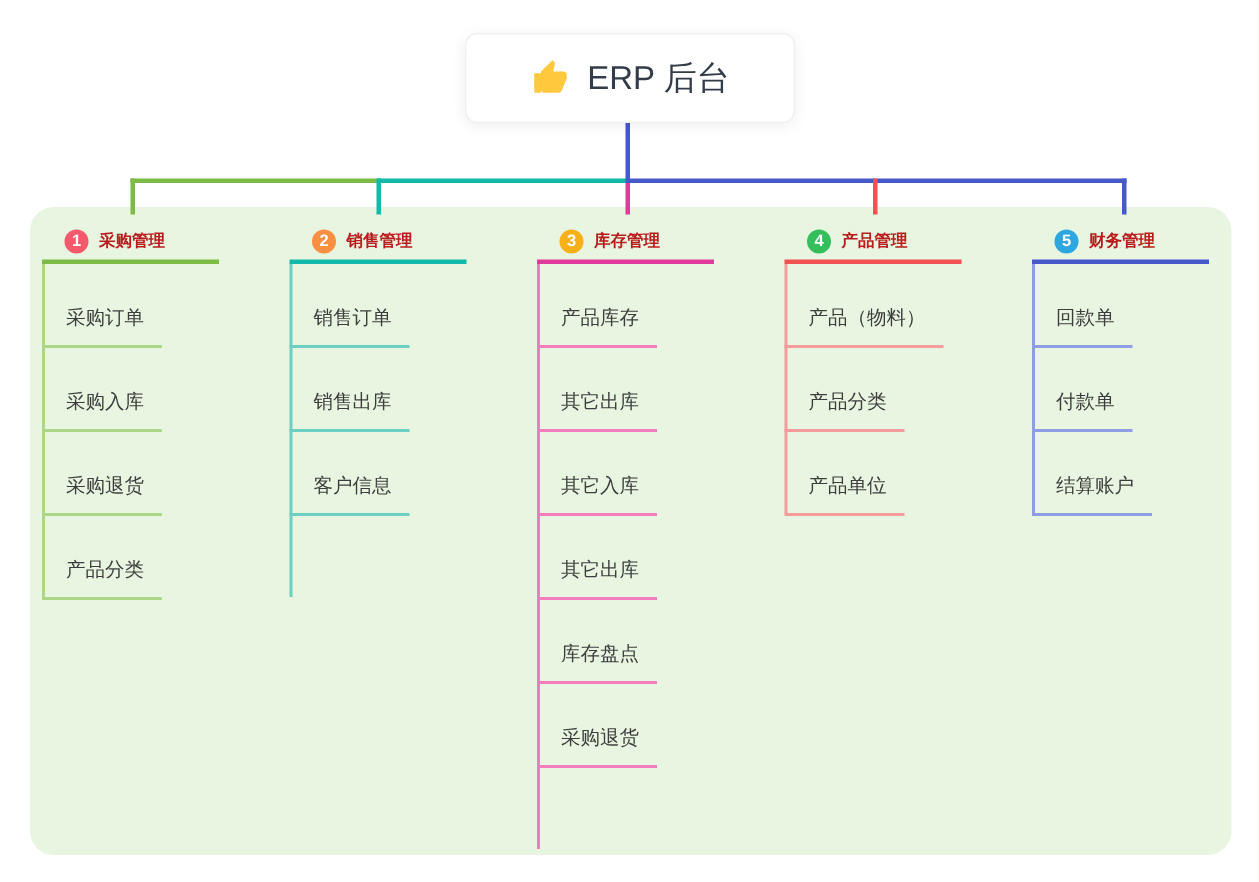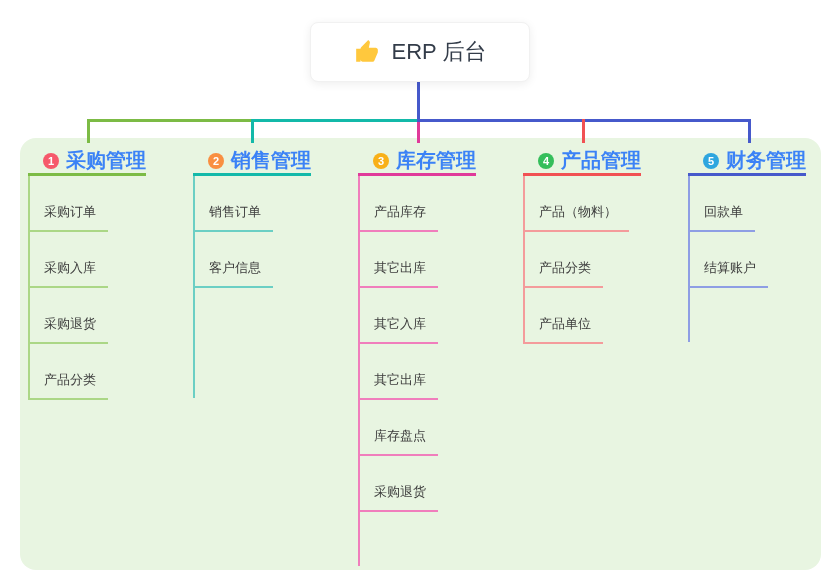--- a/index.html
+++ b/index.html
@@ -42,21 +42,21 @@
   .branch{position:absolute;top:148px;width:118px;}
   .branch-header{
     display:flex;align-items:center;height:25px;padding-left:15px;
     border-bottom:3px solid var(--line);cursor:pointer;
   }
   .badge{
     flex:0 0 auto;width:16px;height:16px;border-radius:50%;
     background:var(--badge);color:#ffffff;font-size:11px;line-height:16px;
     text-align:center;margin-right:7px;font-weight:bold;
   }
-  .branch-label{font-size:20px;font-weight:600;color:#3b82f6;white-space:nowrap;}
+  .branch-label{font-size:11px;font-weight:600;color:#b91c1c;white-space:nowrap;}
   .children{position:relative;}
   .trunk{position:absolute;left:0;top:0;width:2px;background:var(--child);}
   .child{height:56px;display:flex;align-items:flex-end;cursor:pointer;}
   .child:first-child{height:54px;}
   .child-line{
     display:inline-block;padding:0 12px 9px 16px;
     border-bottom:2px solid var(--child);white-space:nowrap;
   }
   .child-label{font-size:13px;color:#3d3d3d;}
 </style>
@@ -112,20 +112,23 @@
     <div class="branch-header">
       <span class="badge">2</span>
       <span class="branch-label">销售管理</span>
     </div>
     <div class="children">
       <div class="trunk" style="height:222px"></div>
       <div class="child">
           <span class="child-line"><span class="child-label">销售订单</span></span>
         </div>
       <div class="child">
+          <span class="child-line"><span class="child-label">销售出库</span></span>
+        </div>
+      <div class="child">
           <span class="child-line"><span class="child-label">客户信息</span></span>
         </div>
     </div>
   </div>
 
   <div class="branch" style="left: 358px; --badge: #F8B018; --line: #E03A9A; --child: #F07EBC;">
     <div class="branch-header">
       <span class="badge">3</span>
       <span class="branch-label">库存管理</span>
     </div>
@@ -175,18 +178,21 @@
     <div class="branch-header">
       <span class="badge">5</span>
       <span class="branch-label">财务管理</span>
     </div>
     <div class="children">
       <div class="trunk" style="height:166px"></div>
       <div class="child">
           <span class="child-line"><span class="child-label">回款单</span></span>
         </div>
       <div class="child">
+          <span class="child-line"><span class="child-label">付款单</span></span>
+        </div>
+      <div class="child">
           <span class="child-line"><span class="child-label">结算账户</span></span>
         </div>
     </div>
   </div>
 
 </div>
 
 </body></html>

